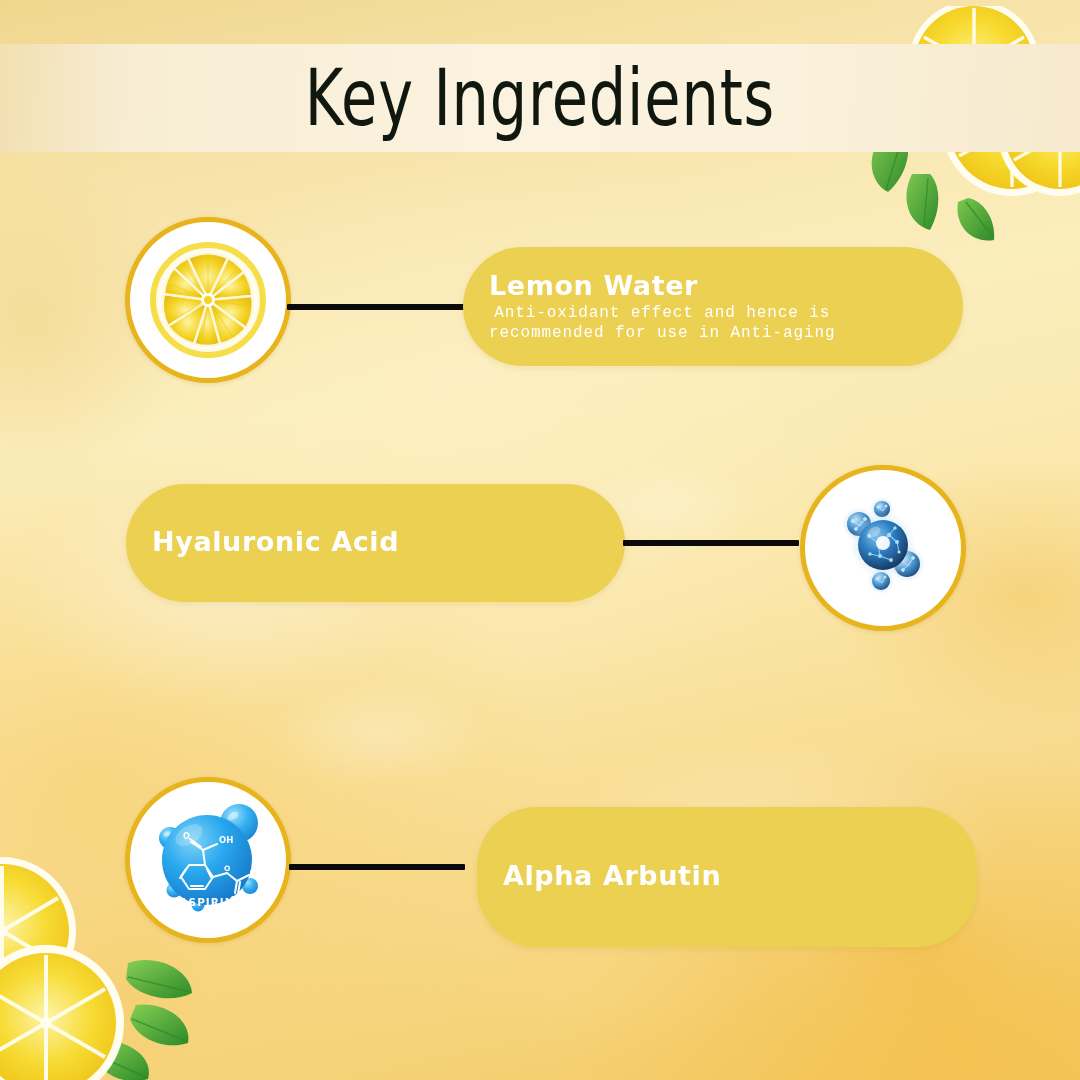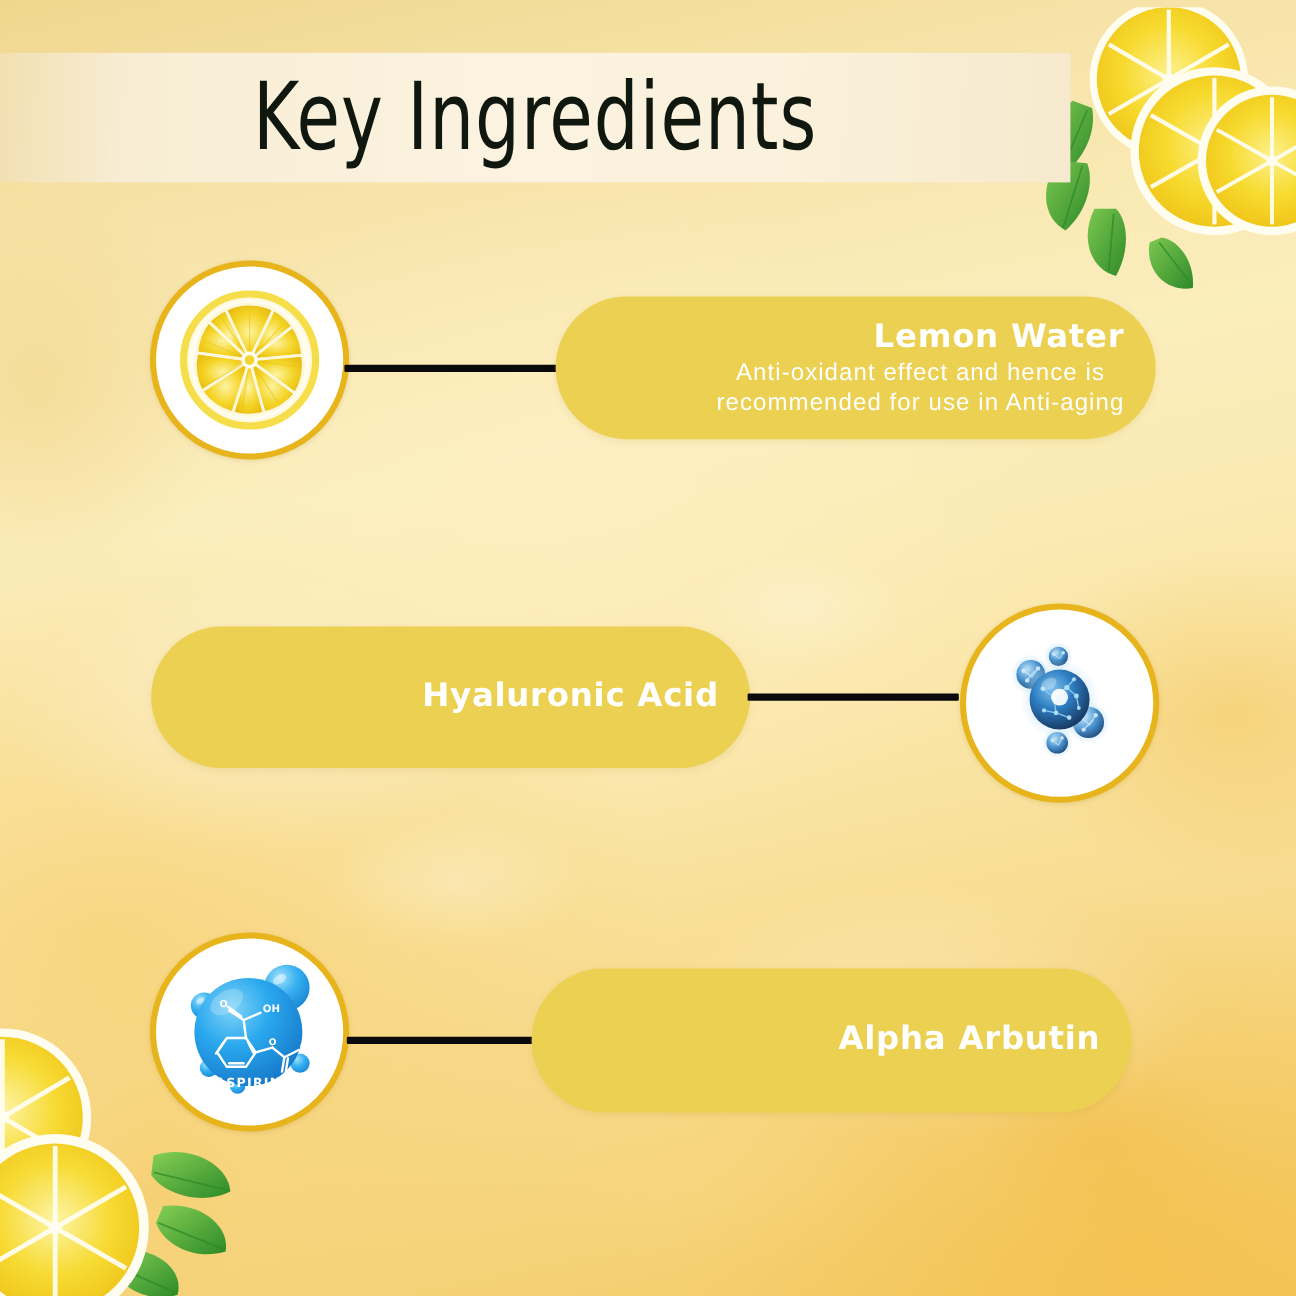--- a/index.html
+++ b/index.html
@@ -30,35 +30,35 @@
     opacity:.5;
     background:
       radial-gradient(ellipse 14% 7% at 35% 68%, rgba(255,255,255,.5) 0%, rgba(255,255,255,0) 75%),
       radial-gradient(ellipse 11% 6% at 62% 47%, rgba(255,255,255,.45) 0%, rgba(255,255,255,0) 75%),
       radial-gradient(ellipse 13% 9% at 85% 88%, rgba(238,178,55,.45) 0%, rgba(238,178,55,0) 72%),
       radial-gradient(ellipse 10% 12% at 12% 92%, rgba(243,190,75,.4) 0%, rgba(243,190,75,0) 72%);
   }
 
   
   .banner{
-    position:absolute;left:0;top:44px;width:892px;height:108px;
+    position:absolute;left:0;top:44px;width:1080px;height:108px;
     background:linear-gradient(92deg,#f2e0b2 0%,#f8edd4 12%,#fbf3e0 45%,#fbf2dd 72%,#f6e9cd 100%);
     display:flex;align-items:center;justify-content:center;
   }
   .banner-title{
     font-family:"DejaVu Sans Condensed","Liberation Sans Narrow","Liberation Sans",sans-serif;
     font-size:78px;line-height:1;font-weight:400;color:#10170f;
     letter-spacing:1px;transform:scaleX(.84);transform-origin:center;
     white-space:nowrap;
   }
 
   
   .row{position:absolute;left:0;width:1080px;height:180px;}
   .row-1{top:217px;}
-  .row-2{top:492px;}
+  .row-2{top:454px;}
   .row-3{top:777px;}
 
   .circle{
     position:absolute;width:166px;height:166px;border-radius:50%;
     background:#ffffff;border:5px solid #e7b41c;
     box-sizing:border-box;
     display:flex;align-items:center;justify-content:center;
     box-shadow:0 1px 4px rgba(150,110,10,.18);
   }
   .circle.left{left:125px;top:0;}
@@ -68,36 +68,36 @@
     position:absolute;height:6px;background:#0a0a0a;border-radius:1px;
   }
   .conn-1{left:287px;top:87px;width:178px;}
   .conn-2{left:623px;top:86px;width:176px;}
   .conn-3{left:289px;top:87px;width:176px;}
 
   .card{
     position:absolute;
     background:#ebd051;border-radius:60px;
     box-sizing:border-box;
-    display:flex;flex-direction:column;align-items:flex-end;justify-content:center;
+    display:flex;flex-direction:column;align-items:flex-start;justify-content:center;
     padding:10px 26px;
     box-shadow:0 2px 6px rgba(168,126,10,.12);
   }
   .card-1{left:463px;top:30px;width:500px;height:119px;}
   .card-2{left:126px;top:30px;width:499px;height:118px;}
-  .card-3{left:443px;top:30px;width:500px;height:120px;}
+  .card-3{left:477px;top:30px;width:500px;height:140px;}
 
   .card-title{
     font-family:"DejaVu Sans","Liberation Sans",sans-serif;
     font-weight:700;font-size:27px;color:#ffffff;letter-spacing:.6px;
     line-height:1.15;text-align:center;margin:0 0 3px 0;
   }
   .card-desc{
-    font-family:Liberation Sans, sans-serif;
-    font-weight:400;font-size:20px;color:#ffffff;
+    font-family:Liberation Mono, monospace;
+    font-weight:400;font-size:16px;color:#ffffff;
     letter-spacing:.9px;line-height:1.22;text-align:center;margin:0;
     white-space:pre-line;
   }
   .card-2 .card-desc{letter-spacing:1.8px;}
   .card-3 .card-desc{letter-spacing:1.6px;}
 
   
   .lemon-ico{width:128px;height:128px;display:block;}
 
   

